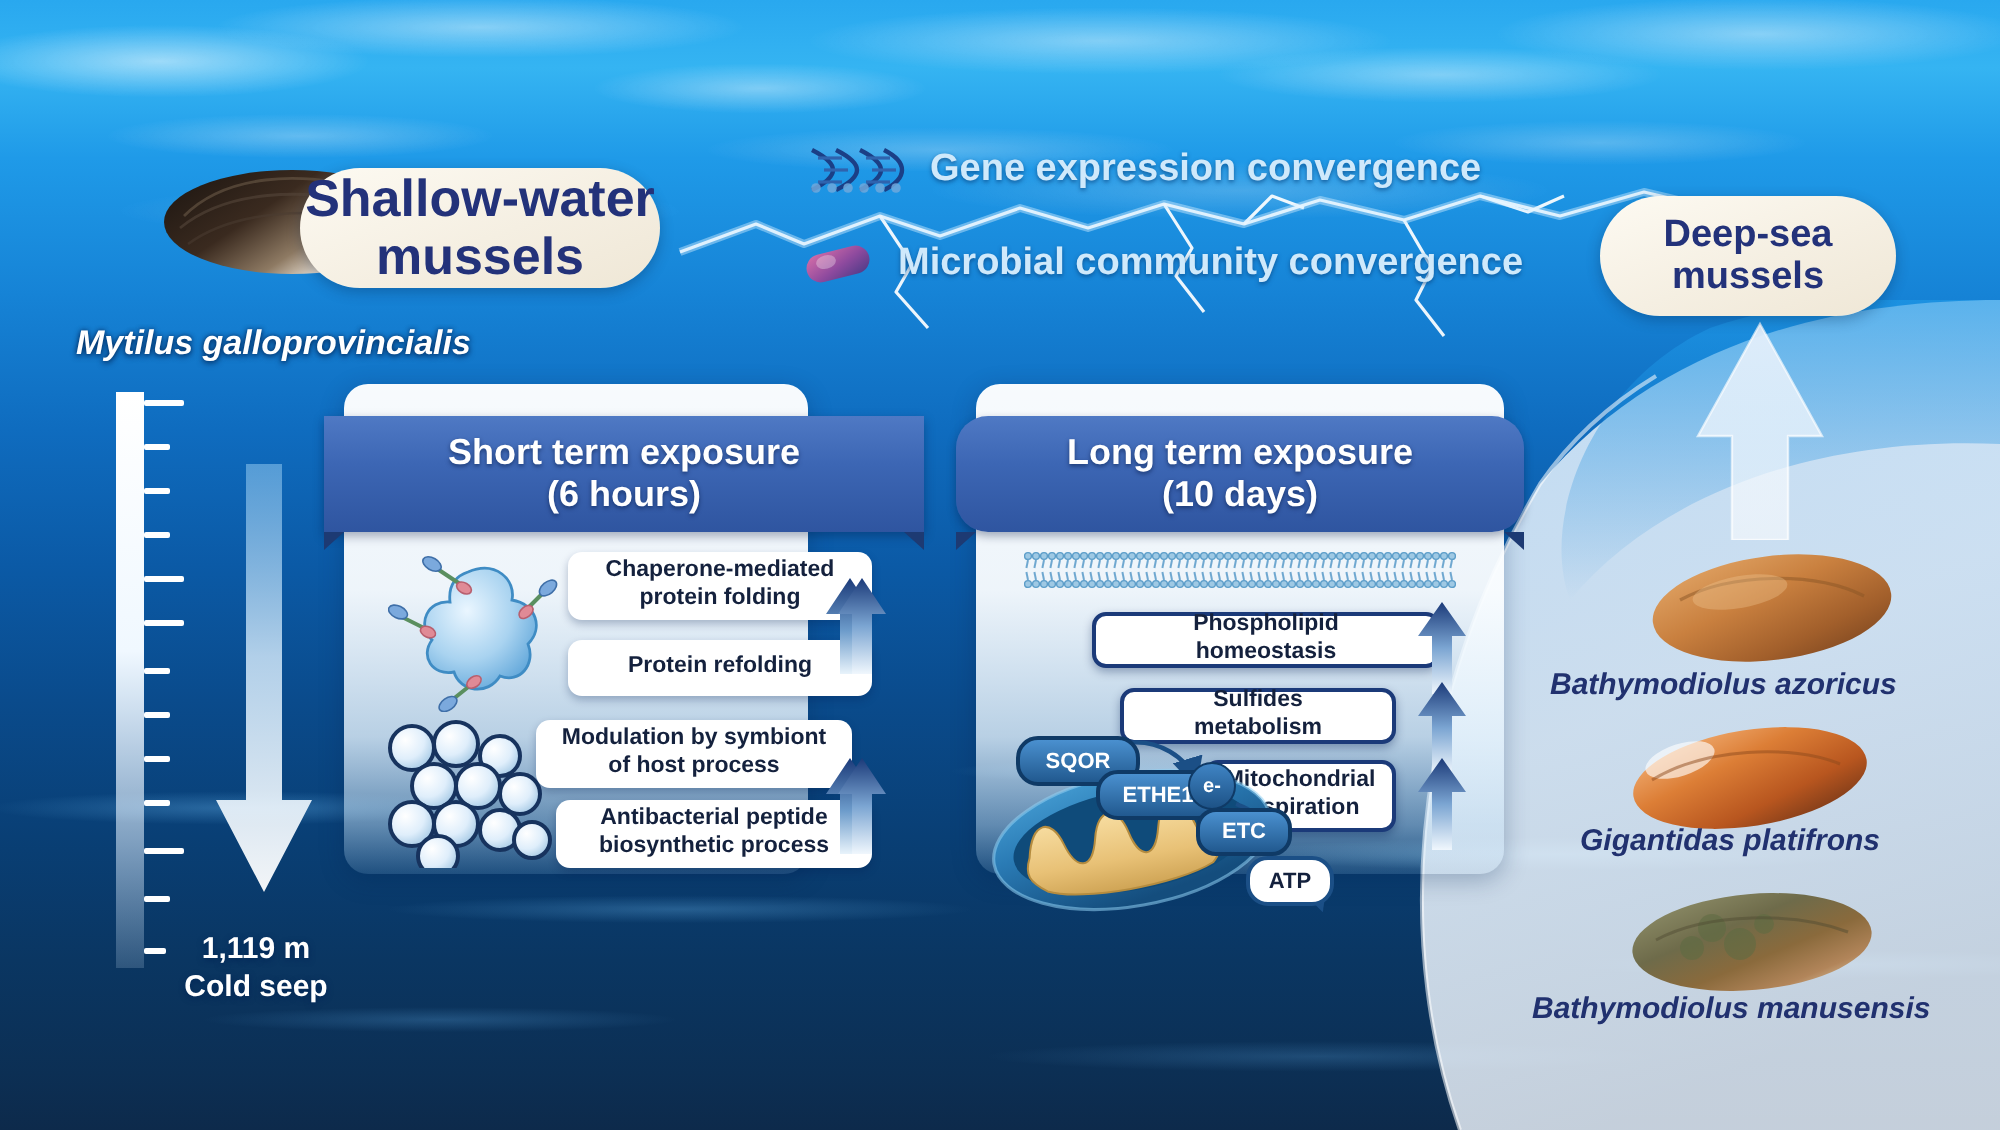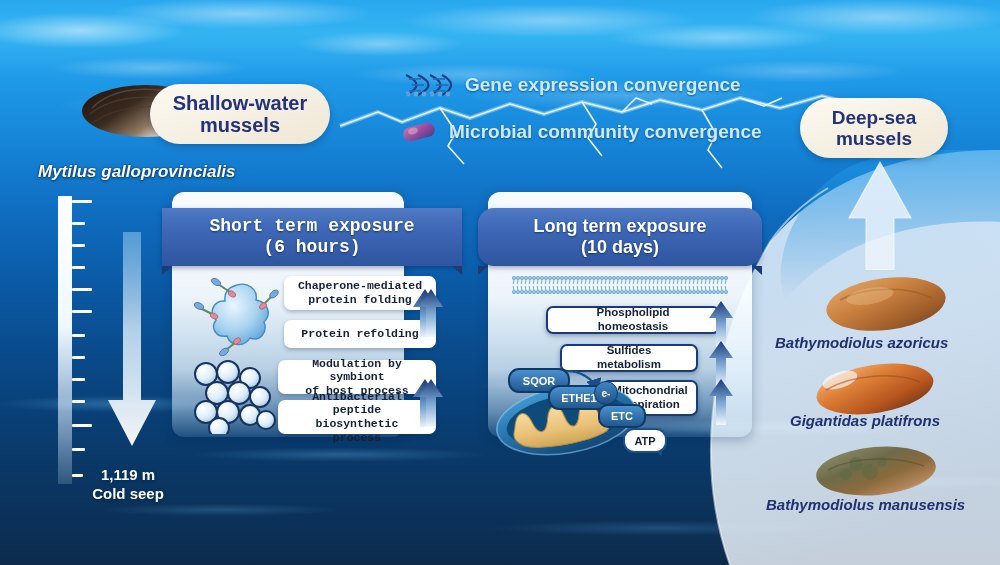--- a/index.html
+++ b/index.html
@@ -54,21 +54,21 @@
 
   
   .funnel{position:absolute;right:0;top:150px;width:420px;height:415px;}
 
   
   .pill{position:absolute;border-radius:999px;
     background:linear-gradient(160deg,#fdfaf2 0%,#f5efe2 55%,#efe7d6 100%);
     box-shadow:0 2px 7px rgba(0,30,70,.30);
     display:flex;align-items:center;justify-content:center;text-align:center;
     color:#23327a;font-weight:bold;line-height:1.12;}
-  #pill-shallow{left:150px;top:84px;width:180px;height:60px;font-size:20px;}
+  #pill-shallow{left:150px;top:84px;width:180px;height:60px;font-size:26px;}
   #pill-deep{left:800px;top:98px;width:148px;height:60px;font-size:19px;}
 
   
   .sp-caption{position:absolute;font-style:italic;font-weight:bold;
     color:#21316f;font-size:15px;white-space:nowrap;}
   #cap-mytilus{left:38px;top:162px;color:#ffffff;font-size:17px;
     text-shadow:0 1px 3px rgba(0,40,90,.85),0 0 2px rgba(0,40,90,.7);}
 
   
   .conv-row{position:absolute;display:flex;align-items:center;gap:9px;}
@@ -79,21 +79,21 @@
 
   
   .panel{position:absolute;border-radius:12px;
     background:linear-gradient(180deg,
       rgba(255,255,255,.97) 0%,
       rgba(250,253,255,.95) 42%,
       rgba(228,242,252,.80) 72%,
       rgba(205,230,248,.45) 90%,
       rgba(190,222,245,.12) 100%);
     box-shadow:0 3px 12px rgba(0,35,80,.28);}
-  #panel-short{left:172px;top:192px;width:232px;height:245px;font-family:Liberation Mono, monospace;}
+  #panel-short{left:172px;top:192px;width:232px;height:245px;}
   #panel-long{left:488px;top:192px;width:264px;height:245px;}
 
   .ribbon{position:absolute;left:-10px;top:16px;height:58px;
     display:flex;flex-direction:column;align-items:center;justify-content:center;
     background:linear-gradient(180deg,#4f79c4 0%,#3c66b4 42%,#2f55a0 100%);
     color:#fff;font-weight:bold;font-size:18px;line-height:1.18;text-align:center;
     box-shadow:0 2px 5px rgba(0,20,60,.35);
     text-shadow:0 1px 2px rgba(0,20,60,.55);}
   #panel-short .ribbon{width:300px;}
   #panel-long .ribbon{width:284px;border-radius:16px;}
@@ -341,21 +341,21 @@
 
     <div class="pbox" style="left:112px;top:84px;width:152px;height:34px;">
       <div>
         <div>Chaperone-mediated</div>
         <div>protein folding</div>
       </div>
     </div>
     <div class="pbox" style="left:112px;top:128px;width:152px;height:28px;">
       <div>Protein refolding</div>
     </div>
-    <div class="pbox" style="left:106px;top:168px;width:158px;height:34px;">
+    <div class="pbox" style="left:96px;top:168px;width:158px;height:34px;">
       <div>
         <div>Modulation by symbiont</div>
         <div>of host process</div>
       </div>
     </div>
     <div class="pbox" style="left:106px;top:208px;width:158px;height:34px;">
       <div>
         <div>Antibacterial peptide</div>
         <div>biosynthetic process</div>
       </div>

